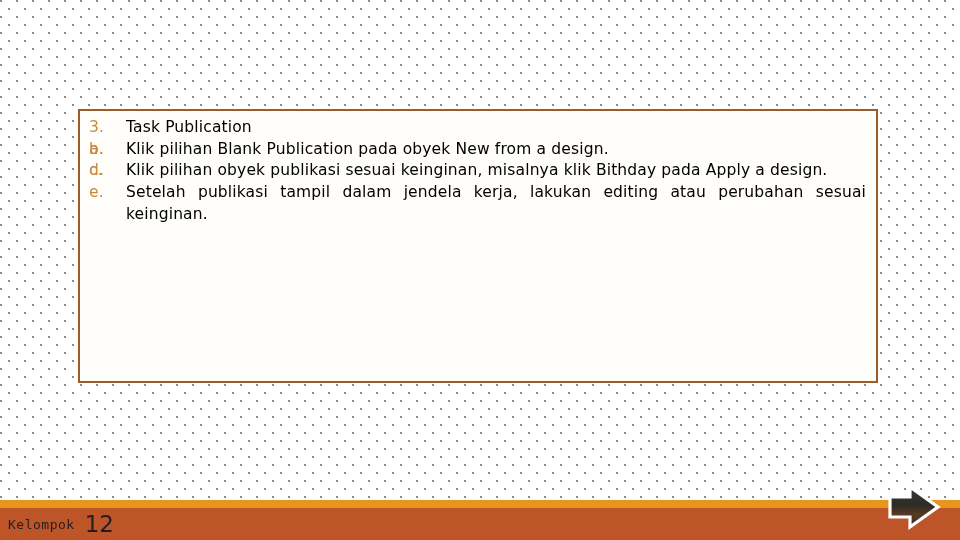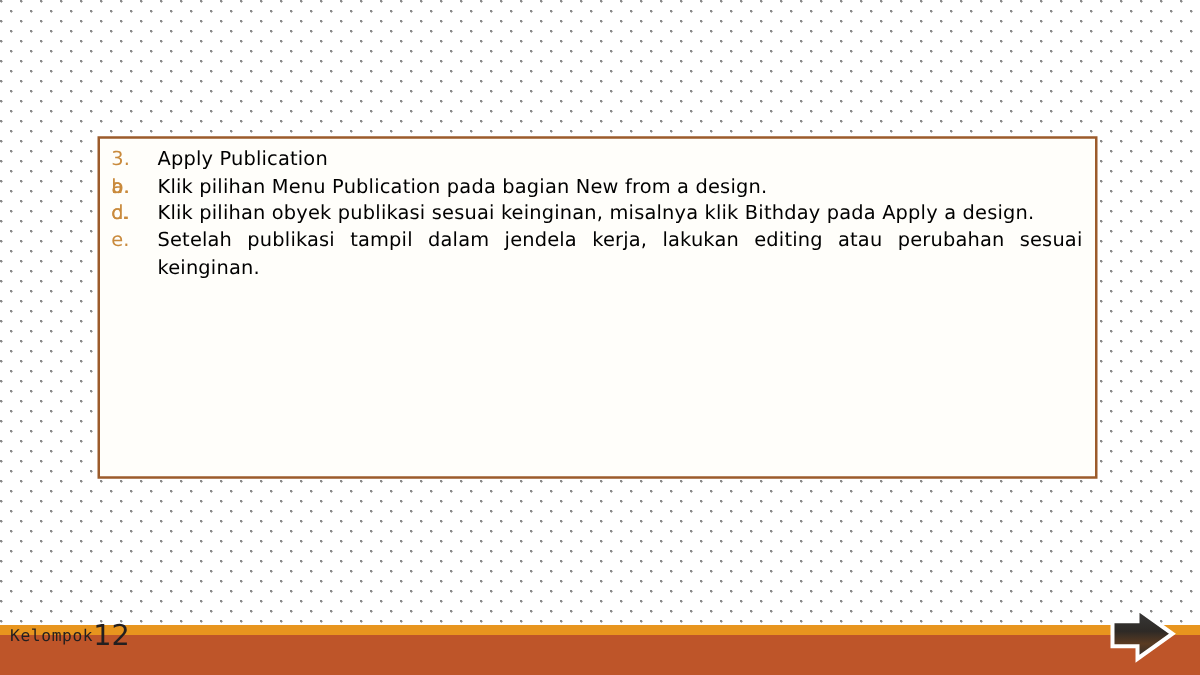--- a/index.html
+++ b/index.html
@@ -86,24 +86,25 @@
     position: absolute;
     left: 0;
     top: 508px;
     width: 960px;
     height: 32px;
     background: #BE5529;
   }
   #footer-text {
     position: absolute;
     left: 8px;
-    top: 493px;
+    top: 508px;
     height: 32px;
     display: flex;
     align-items: center;
+    gap: 10px;
     color: #231f20;
   }
   #footer-text .kel {
     font-family: "DejaVu Sans Mono", monospace;
     font-size: 13px;
     letter-spacing: 0.5px;
   }
   #footer-text .num {
     font-family: "DejaVu Sans", sans-serif;
     font-size: 23px;
@@ -123,30 +124,30 @@
 </head>
 <body>
 
 <div id="slide">
 
   <div id="content-box">
     <ul class="outline">
 
       <li class="item lvl1">
         <span class="marker">3.</span>
-        <span class="body">Apply Publication</span>
+        <span class="body">Task Publication</span>
       </li>
 
       <li class="item lvl2 gap-a">
         <span class="marker">a.</span>
       </li>
 
       <li class="item lvl2 gap">
         <span class="marker">b.</span>
-        <span class="body">Klik pilihan Menu Publication pada bagian New from a design.</span>
+        <span class="body">Klik pilihan Blank Publication pada obyek New from a design.</span>
       </li>
 
       <li class="item lvl2 gap">
         <span class="marker">c.</span>
       </li>
 
       <li class="item lvl2 gap">
         <span class="marker">d.</span>
         <span class="body">Klik pilihan obyek publikasi sesuai keinginan, misalnya klik Bithday pada Apply a design.</span>
       </li>

